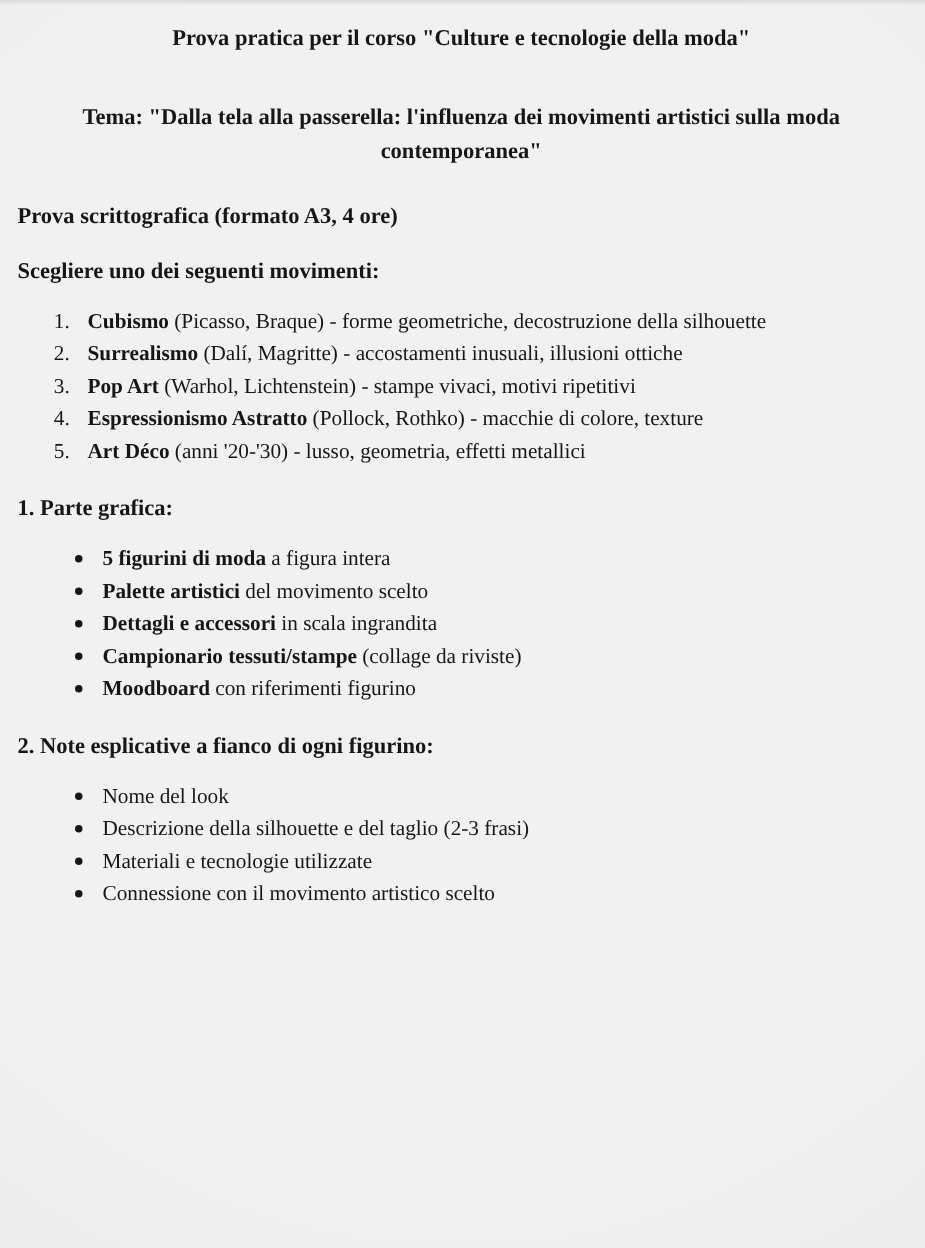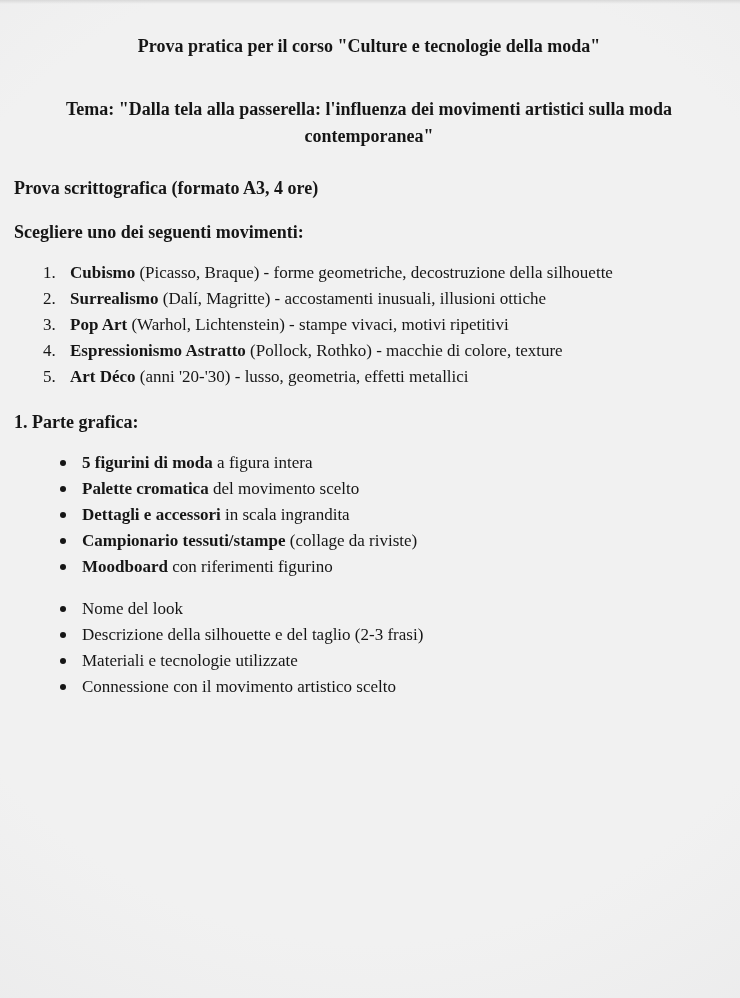--- a/index.html
+++ b/index.html
@@ -7,21 +7,21 @@
     width: 740px; height: 998px;
     overflow: hidden;
     background: #ededee;
     font-family: "Liberation Serif", serif;
     color: #161616;
   }
   .page {
     position: relative;
     width: 740px; height: 998px;
     box-sizing: border-box;
-    padding: 34px 16px 0 14px;
+    padding: 18px 16px 0 14px;
     background:
       linear-gradient(180deg, #d9d9d9 0px, rgba(217,217,217,0) 4px),
       radial-gradient(ellipse 120% 90% at 50% 45%, #f1f1f1 55%, #e6e6e7 100%);
     -webkit-font-smoothing: antialiased;
   }
   .title {
     margin: 0;
     font-size: 18px;
     line-height: 24px;
     font-weight: bold;
@@ -110,26 +110,27 @@
         <span class="num">5.</span>
         <span><strong>Art Déco</strong><span> (anni '20-'30) - lusso, geometria, effetti metallici</span></span>
       </li>
   </ol>
 
 
   <p class="para bold">1. Parte grafica:</p>
 
   <ul class="dots">
     <li><span class="dot"></span><strong>5 figurini di moda</strong><span> a figura intera</span></li>
-    <li><span class="dot"></span><strong>Palette cromatica</strong><span> del movimento scelto</span></li>
+    <li><span class="dot"></span><strong>Palette artistici</strong><span> del movimento scelto</span></li>
     <li><span class="dot"></span><strong>Dettagli e accessori</strong><span> in scala ingrandita</span></li>
     <li><span class="dot"></span><strong>Campionario tessuti/stampe</strong><span> (collage da riviste)</span></li>
     <li><span class="dot"></span><strong>Moodboard</strong><span> con riferimenti figurino</span></li>
   </ul>
 
+  <p class="para bold">2. Note esplicative a fianco di ogni figurino:</p>
 
   <ul class="dots">
     <li><span class="dot"></span><span>Nome del look</span></li>
     <li><span class="dot"></span><span>Descrizione della silhouette e del taglio (2-3 frasi)</span></li>
     <li><span class="dot"></span><span>Materiali e tecnologie utilizzate</span></li>
     <li><span class="dot"></span><span>Connessione con il movimento artistico scelto</span></li>
   </ul>
 
 </div>
 

